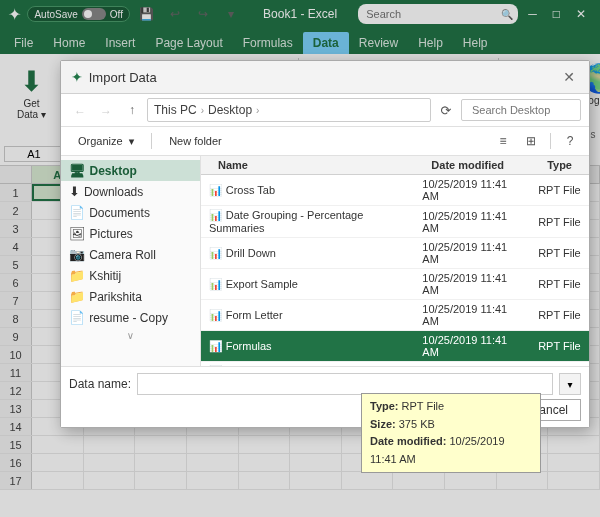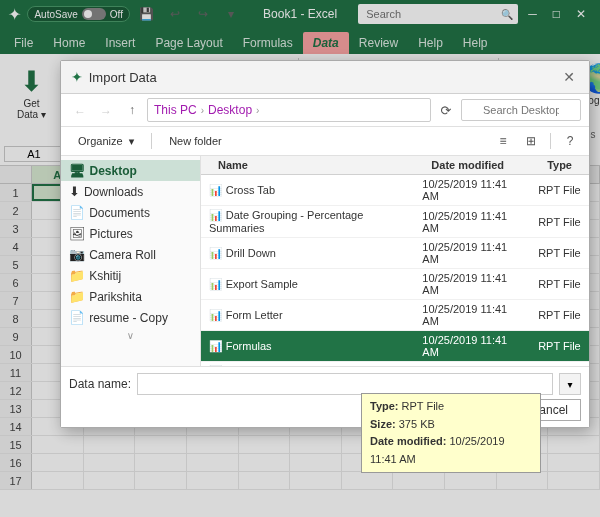--- a/index.html
+++ b/index.html
@@ -41,21 +41,21 @@
       width: 8px; height: 8px;
       background: white;
       border-radius: 50%;
     }
     .win-btn { background: none; border: none; color: white; font-size: 12px; cursor: pointer; padding: 2px 6px; }
 
     
     .search-box {
       background: white;
       border: none;
-      border-radius: 2px;
+      border-radius: 8px;
       padding: 2px 8px;
       font-size: 11px;
       width: 160px;
       height: 20px;
       color: #333;
     }
     .search-wrap {
       position: relative;
       display: flex;
       align-items: center;
@@ -77,24 +77,23 @@
     .ribbon-tab {
       padding: 4px 10px;
       color: rgba(255,255,255,0.85);
       font-size: 12px;
       cursor: pointer;
       border-radius: 2px 2px 0 0;
       height: 22px;
       display: flex; align-items: center;
     }
     .ribbon-tab.active {
-      background: #fca5a5;
+      background: #7dd3fc;
       color: #217346;
       font-weight: 600;
-      font-style: italic;
     }
     .ribbon-content {
       display: flex;
       padding: 4px 2px 2px 2px;
       gap: 0;
       align-items: stretch;
       height: 88px;
     }
     .ribbon-group {
       display: flex;
@@ -293,28 +292,28 @@
       display: flex;
       align-items: center;
       background: white;
       border: 1px solid #ccc;
       border-radius: 2px;
       padding: 2px 6px;
       height: 24px;
       gap: 4px;
       font-size: 12px;
     }
-    .breadcrumb-item { color: #a21caf; cursor: pointer; }
+    .breadcrumb-item { color: #404040; cursor: pointer; }
     .breadcrumb-sep { color: #999; font-size: 10px; }
     .nav-refresh { width: 22px; height: 22px; border: 1px solid transparent; background: none; cursor: pointer; border-radius: 2px; font-size: 13px; color: #555; display: flex; align-items: center; justify-content: center; }
     .search-desktop {
       width: 120px;
       border: 1px solid #ccc;
       border-radius: 2px;
-      padding: 2px 21px;
+      padding: 2px 10px;
       font-size: 11px;
       height: 22px;
     }
 
     
     .dialog-toolbar {
       display: flex;
       align-items: center;
       padding: 3px 8px;
       gap: 6px;

